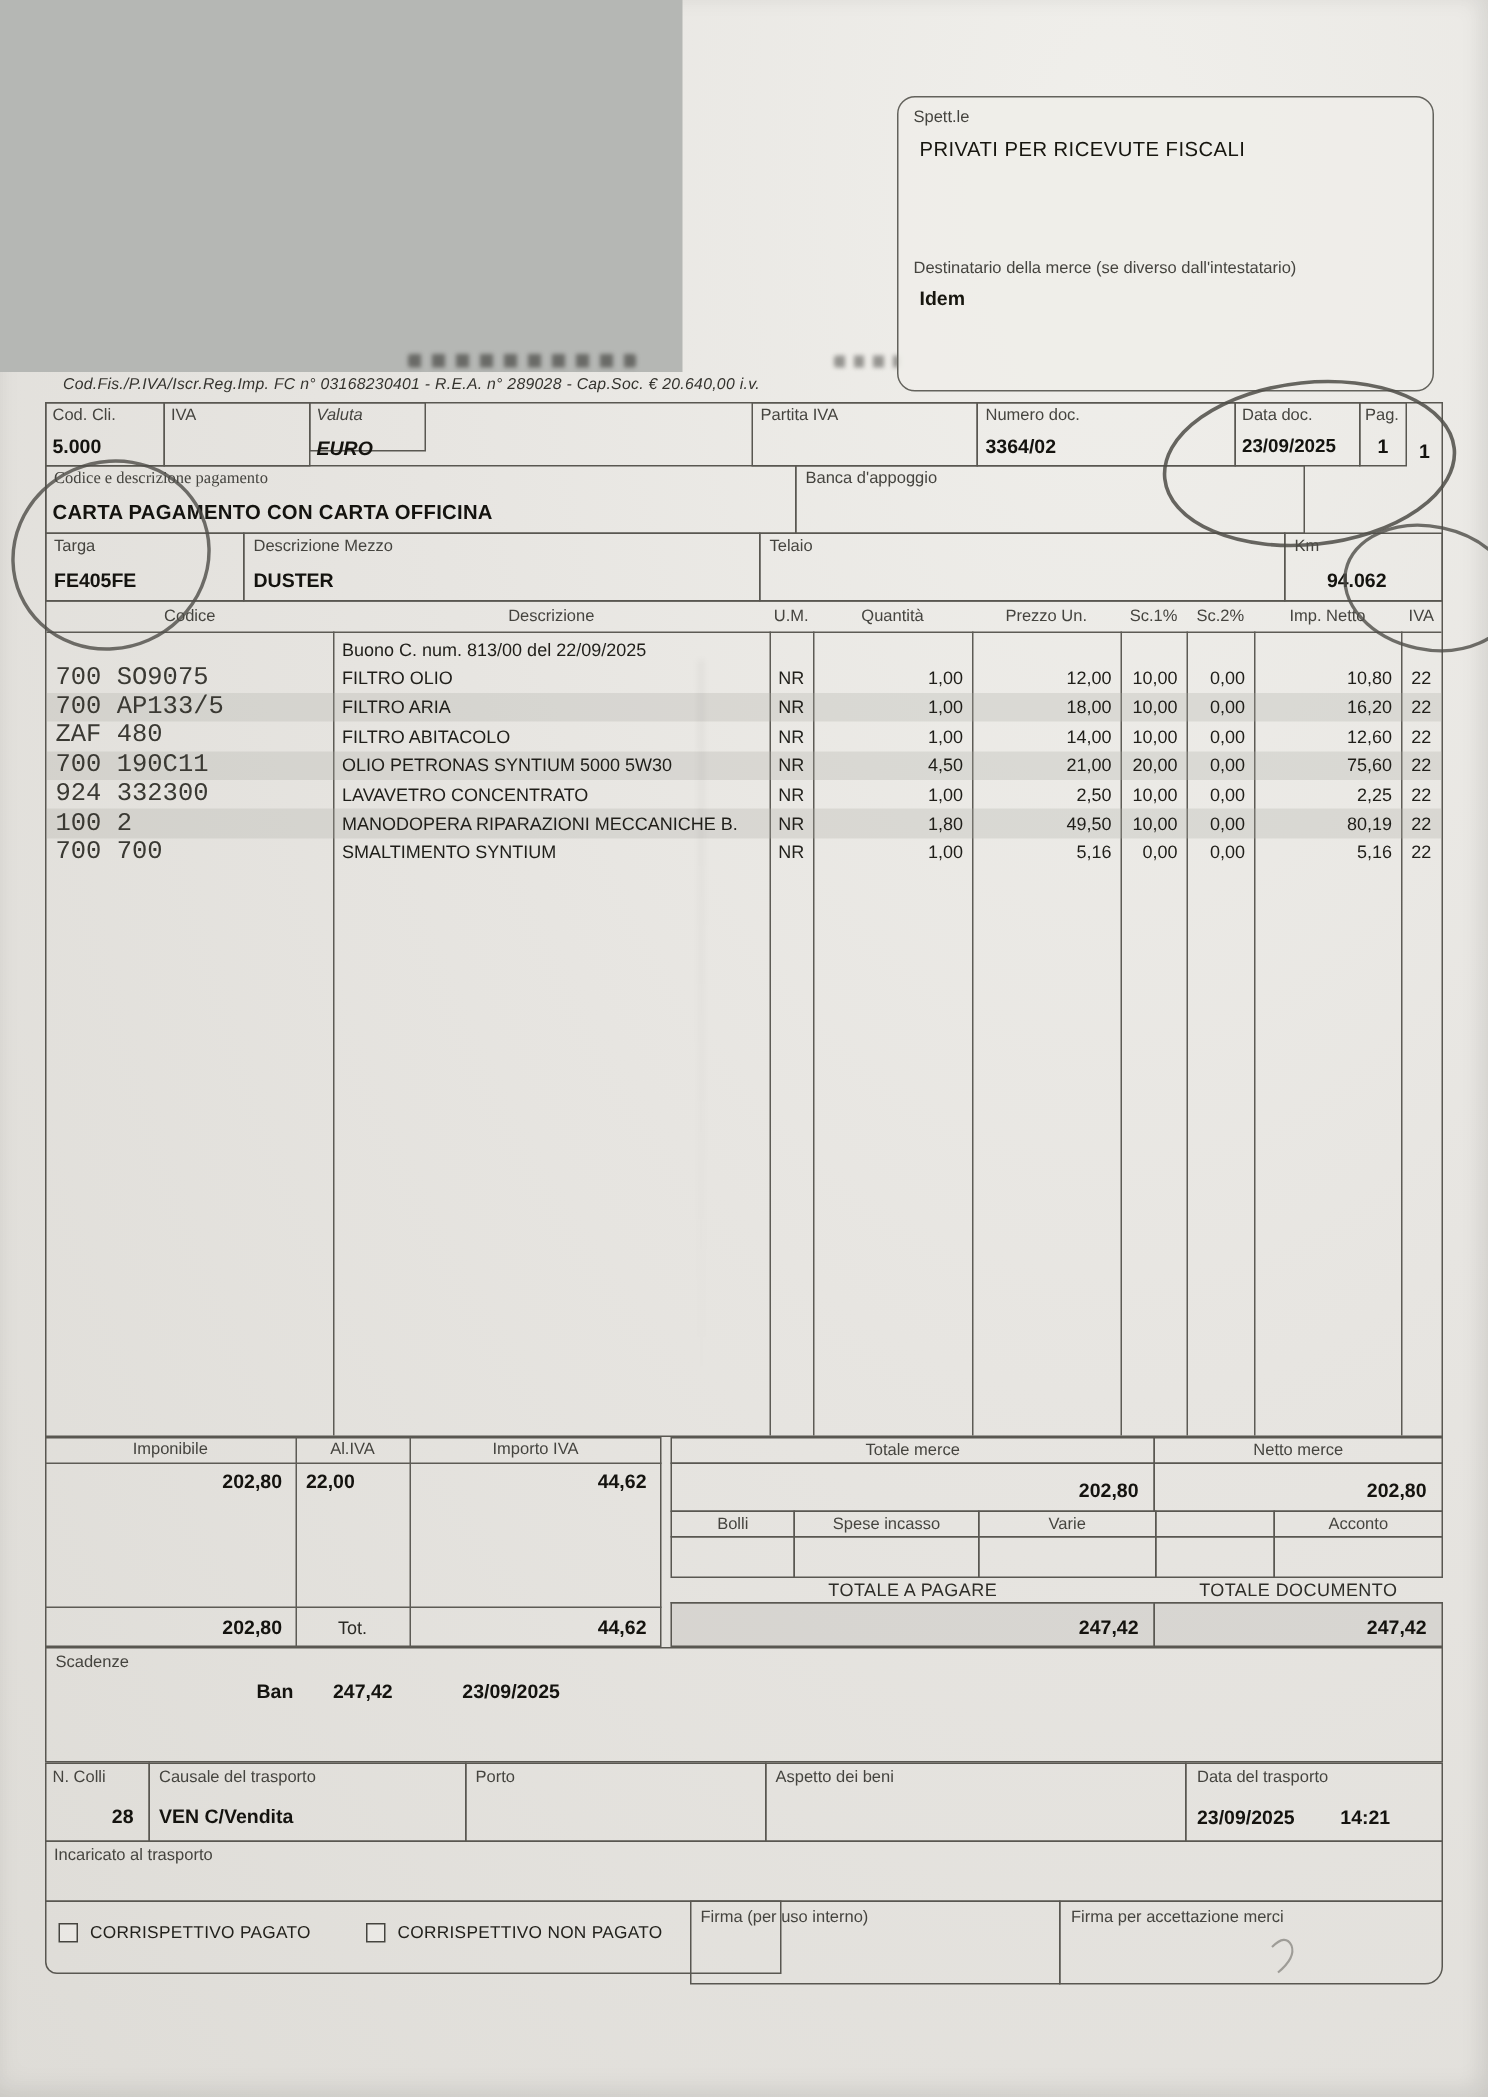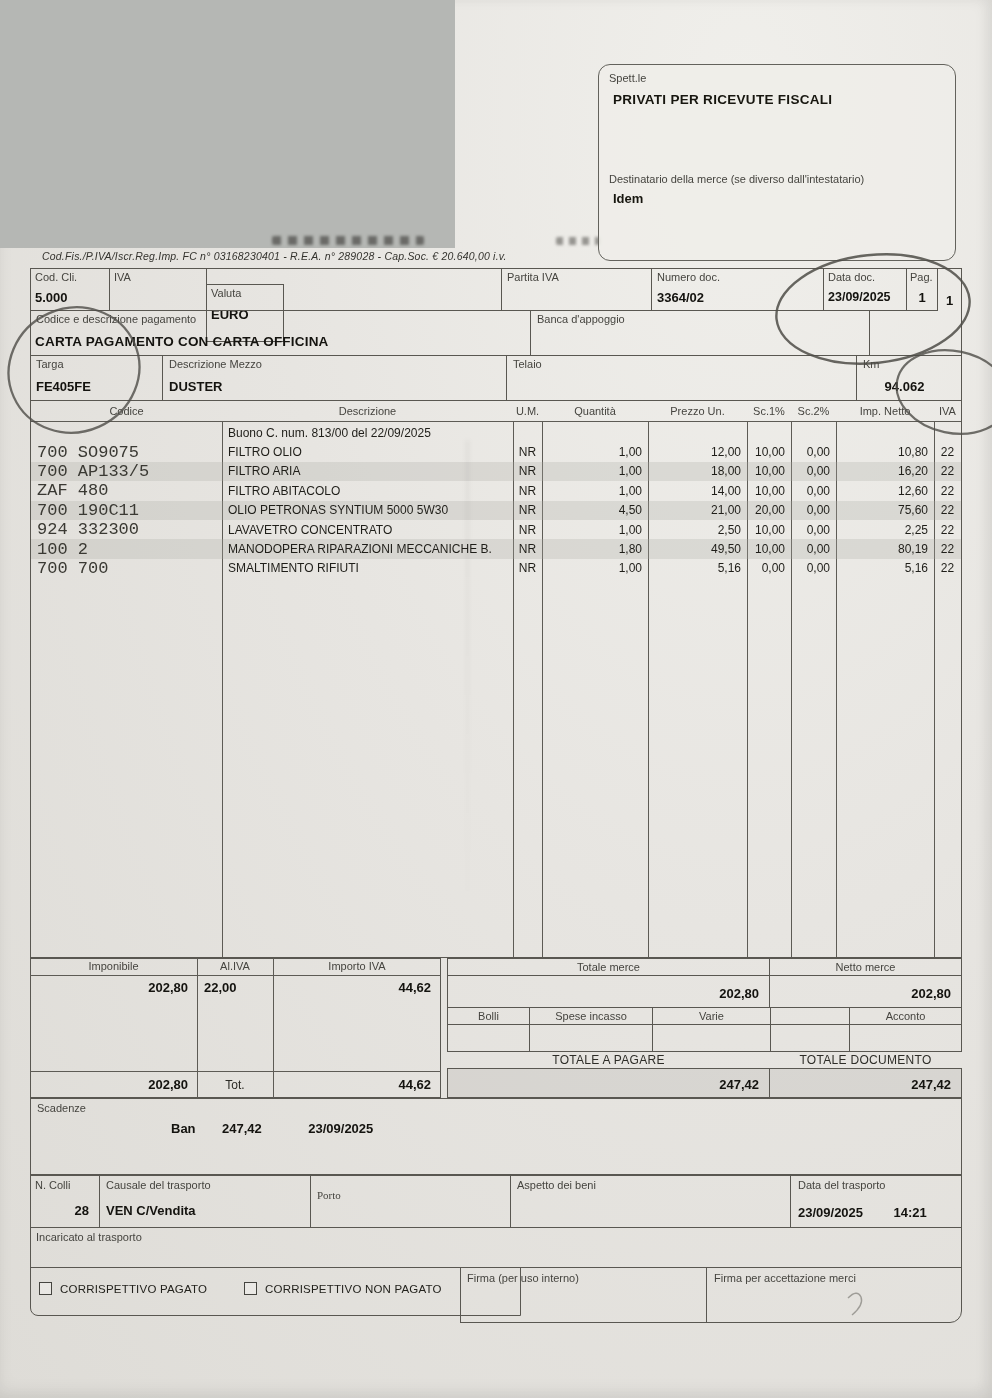--- a/index.html
+++ b/index.html
@@ -36,37 +36,37 @@
 <body>
 
 <div class="page">
 
   <div class="redaction"></div>
   <div class="smudge" style="left:272px;top:236px;width:152px;height:9px;background:repeating-linear-gradient(90deg,rgba(45,44,40,.55) 0 9px,transparent 9px 16px);"></div>
   <div class="smudge" style="left:556px;top:237px;width:44px;height:8px;background:repeating-linear-gradient(90deg,rgba(45,44,40,.45) 0 7px,transparent 7px 13px);"></div>
 
   <div class="recipient">
     <div class="lbl abs" style="left:10px;top:7px;">Spett.le</div>
-    <div class="abs" style="left:14px;top:27px;font-size:13.5px;font-weight:bold;color:#17160f;letter-spacing:.3px;">PRIVATI PER RICEVUTE FISCALI</div>
+    <div class="abs" style="left:14px;top:27px;font-size:13.5px;font-weight:normal;color:#17160f;letter-spacing:.3px;">PRIVATI PER RICEVUTE FISCALI</div>
     <div class="lbl abs" style="left:10px;top:108px;">Destinatario della merce (se diverso dall'intestatario)</div>
     <div class="abs" style="left:14px;top:126px;font-size:13px;font-weight:bold;color:#17160f;">Idem</div>
   </div>
 
   <div class="fiscal">Cod.Fis./P.IVA/Iscr.Reg.Imp. FC n° 03168230401 - R.E.A. n° 289028 - Cap.Soc. € 20.640,00 i.v.</div>
 
   <div class="cell" style="left:30px;top:268px;width:932px;height:133px;"></div>
 
   <div class="cell" style="left:30px;top:268px;width:80px;height:43px;">
     <div class="lbl" style="padding:2px 0 0 4px;">Cod. Cli.</div>
     <div class="val" style="padding:6px 0 0 4px;">5.000</div>
   </div>
   <div class="cell" style="left:109px;top:268px;width:98px;height:43px;">
     <div class="lbl" style="padding:2px 0 0 4px;">IVA</div>
   </div>
-  <div class="cell" style="left:206px;top:284px;width:78px;height:58px;">
+  <div class="cell" style="left:206px;top:268px;width:78px;height:33px;font-style:italic;">
     <div class="lbl" style="padding:2px 0 0 4px;">Valuta</div>
     <div class="val" style="padding:7px 0 0 4px;">EURO</div>
   </div>
   <div class="cell" style="left:501px;top:268px;width:151px;height:43px;">
     <div class="lbl" style="padding:2px 0 0 5px;">Partita IVA</div>
   </div>
   <div class="cell" style="left:651px;top:268px;width:173px;height:43px;">
     <div class="lbl" style="padding:2px 0 0 5px;">Numero doc.</div>
     <div class="val" style="padding:6px 0 0 5px;">3364/02</div>
   </div>
@@ -74,21 +74,21 @@
     <div class="lbl" style="padding:2px 0 0 4px;">Data doc.</div>
     <div class="val" style="padding:6px 0 0 4px;font-size:12.5px;">23/09/2025</div>
   </div>
   <div class="cell" style="left:906px;top:268px;width:32px;height:43px;">
     <div class="lbl" style="padding:2px 0 0 3px;">Pag.</div>
     <div class="val ctr" style="padding-top:6px;">1</div>
   </div>
   <div class="val abs" style="left:946px;top:293px;">1</div>
 
   <div class="cell" style="left:30px;top:310px;width:501px;height:46px;">
-    <div class="lbl" style="padding:2px 0 0 5px;">Codice e descrizione pagamento</div>
+    <div class="lbl" style="padding:2px 0 0 5px;font-family:Liberation Serif, serif;">Codice e descrizione pagamento</div>
     <div class="val" style="padding:8px 0 0 4px;font-size:13.5px;letter-spacing:.2px;">CARTA PAGAMENTO CON CARTA OFFICINA</div>
   </div>
   <div class="cell" style="left:530px;top:310px;width:340px;height:46px;">
     <div class="lbl" style="padding:2px 0 0 6px;">Banca d'appoggio</div>
   </div>
 
   <div class="cell" style="left:30px;top:355px;width:133px;height:46px;">
     <div class="lbl" style="padding:2px 0 0 5px;">Targa</div>
     <div class="val" style="padding:8px 0 0 5px;">FE405FE</div>
   </div>
@@ -200,21 +200,21 @@
       <div class="ctr">NR</div>
       <div class="num">1,80</div>
       <div class="num">49,50</div>
       <div class="num">10,00</div>
       <div class="num">0,00</div>
       <div class="num">80,19</div>
       <div class="ctr">22</div>
     </div>
     <div class="irow">
       <div class="mono d">700  700</div>
-      <div class="d">SMALTIMENTO RIFIUTI</div>
+      <div class="d">SMALTIMENTO SYNTIUM</div>
       <div class="ctr">NR</div>
       <div class="num">1,00</div>
       <div class="num">5,16</div>
       <div class="num">0,00</div>
       <div class="num">0,00</div>
       <div class="num">5,16</div>
       <div class="ctr">22</div>
     </div>
   </div>
 
@@ -289,21 +289,21 @@
 
   <div class="cell" style="left:30px;top:1175px;width:70px;height:53px;">
     <div class="lbl" style="padding:3px 0 0 4px;">N. Colli</div>
     <div class="val" style="padding:11px 10px 0 0;text-align:right;">28</div>
   </div>
   <div class="cell" style="left:99px;top:1175px;width:212px;height:53px;">
     <div class="lbl" style="padding:3px 0 0 6px;">Causale del trasporto</div>
     <div class="val" style="padding:11px 0 0 6px;">VEN C/Vendita</div>
   </div>
   <div class="cell" style="left:310px;top:1175px;width:201px;height:53px;">
-    <div class="lbl" style="padding:13px 0 0 6px;font-family:Liberation Serif, serif;">Porto</div>
+    <div class="lbl" style="padding:3px 0 0 6px;">Porto</div>
   </div>
   <div class="cell" style="left:510px;top:1175px;width:281px;height:53px;">
     <div class="lbl" style="padding:3px 0 0 6px;">Aspetto dei beni</div>
   </div>
   <div class="cell" style="left:790px;top:1175px;width:172px;height:53px;">
     <div class="lbl" style="padding:3px 0 0 7px;">Data del trasporto</div>
     <div style="padding:11px 0 0 7px;">
       <span class="val" style="margin-right:26px;">23/09/2025</span>
       <span class="val">14:21</span>
     </div>

